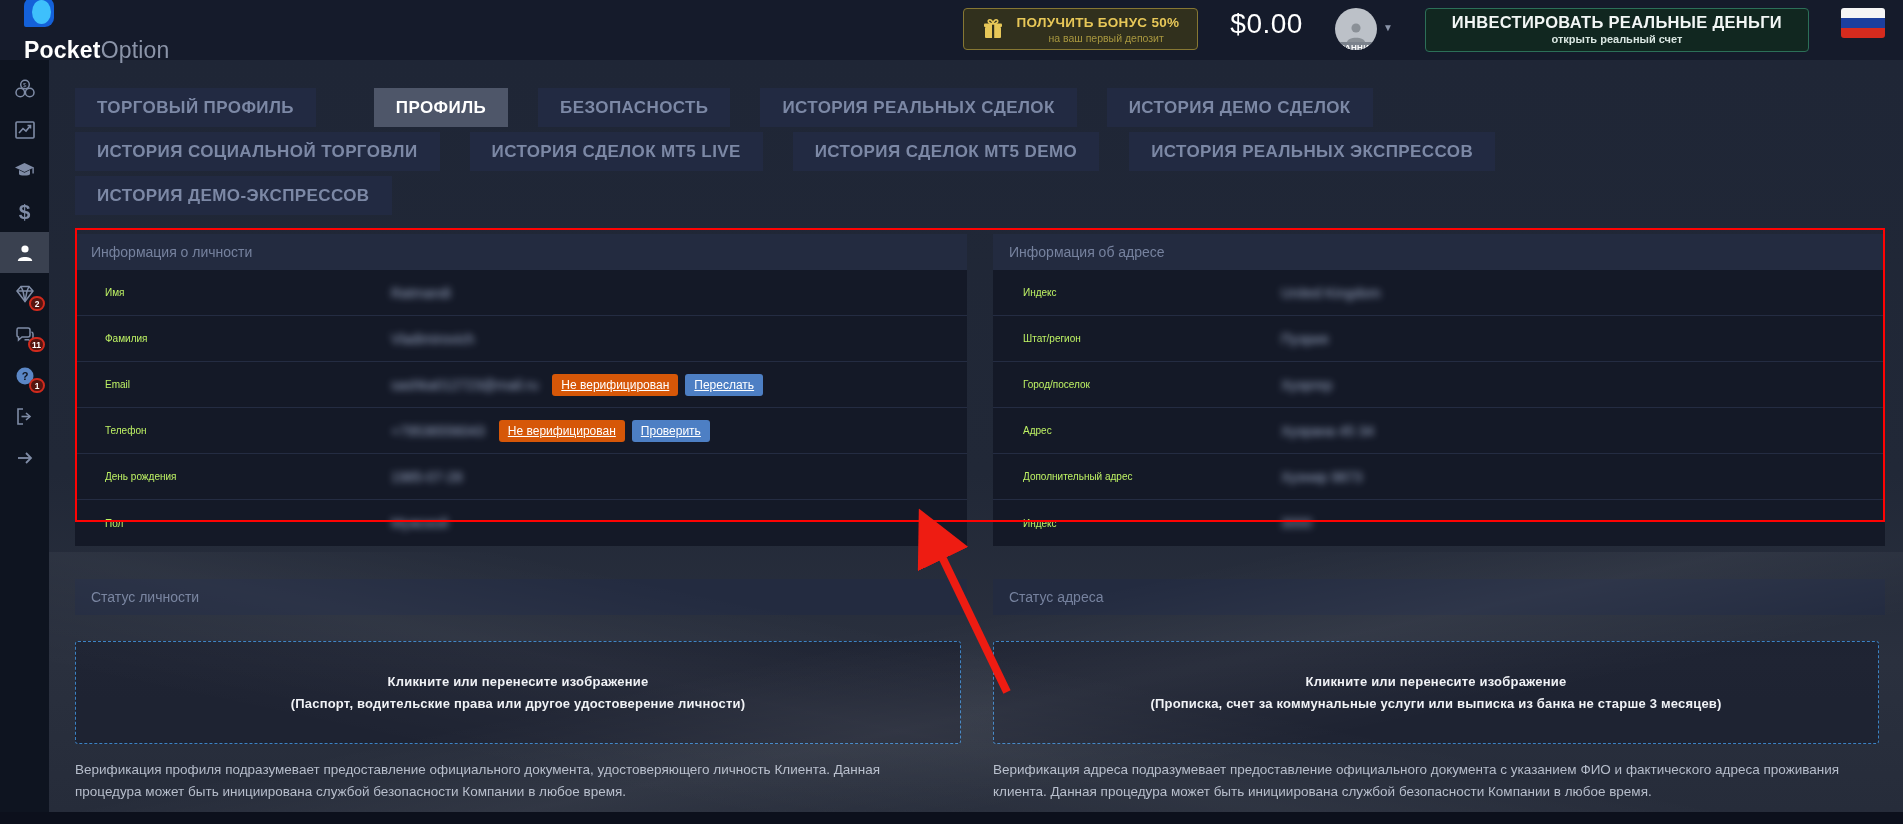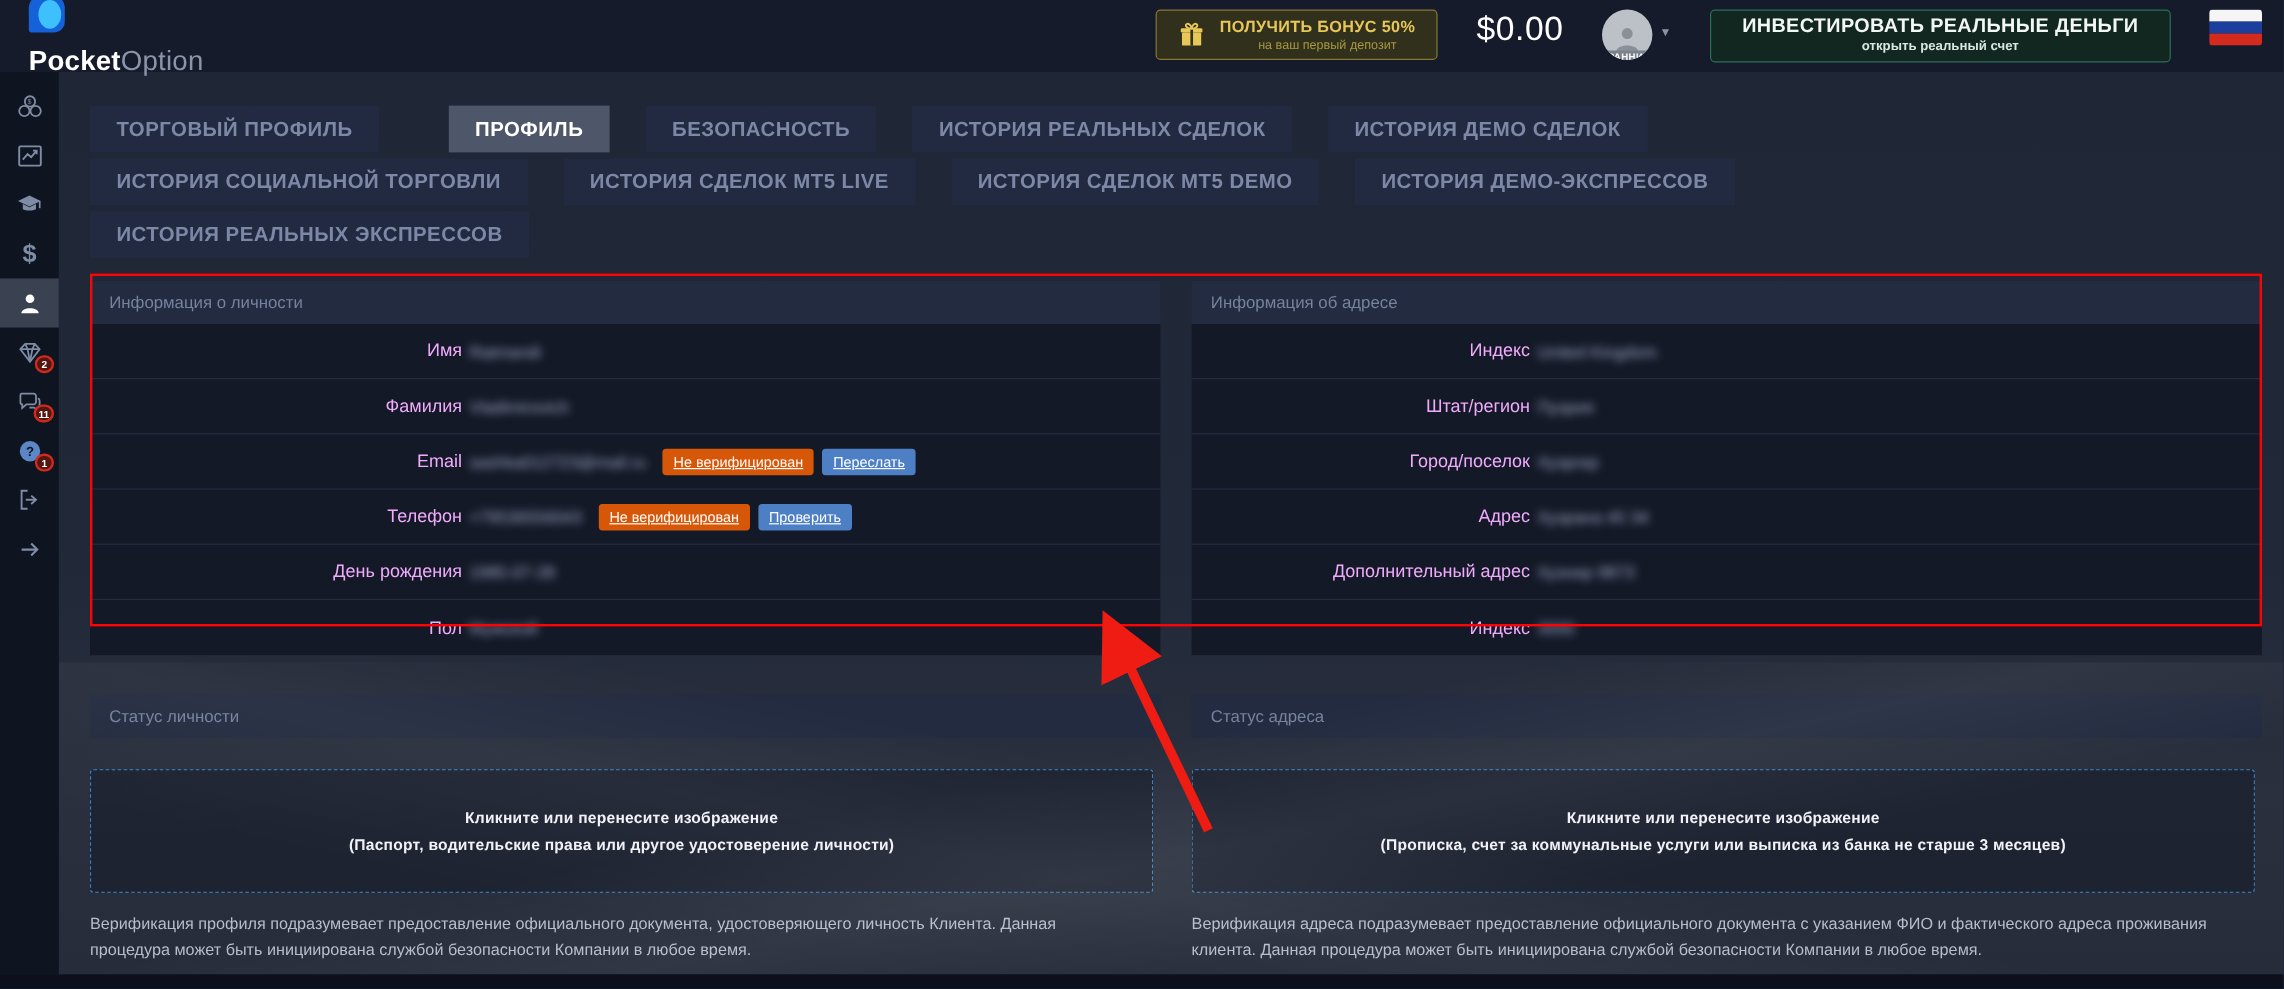--- a/index.html
+++ b/index.html
@@ -100,21 +100,21 @@
   .panels { display:grid; grid-template-columns:1fr 1fr; column-gap:26px; margin-top:19px; }
   .panel-header {
     height:36px; background:#232b40; color:#76829e; font-size:14px;
     display:flex; align-items:center; padding:0 16px;
   }
   .panel-rows { background:#141927; }
   .p-row {
     height:46px; display:flex; align-items:center; padding:0 30px; gap:6px;
   }
   .p-row:not(:last-child) { border-bottom:1px solid #242c42; }
-  .p-label { width:280px; flex-shrink:0; color:#f0abfc; font-size:15px;text-align:right; }
+  .p-label { width:280px; flex-shrink:0; color:#bef264; font-size:10px; }
   .addr .p-label { width:252px; }
   .p-value { color:#a9b7d4; font-size:14px; white-space:nowrap; }
   .blurred { filter:blur(3.5px); opacity:.9; }
   .badge {
     display:inline-flex; align-items:center; height:22px; padding:0 9px;
     border-radius:3px; color:#fff; font-size:12px; white-space:nowrap;text-decoration:underline;
   }
   .badge.orange { background:#d65708; }
   .badge.blue { background:#4d7fc4; cursor:pointer; }
   .row-badges { display:flex; gap:7px; margin-left:8px; }
@@ -263,22 +263,22 @@
 
   <div class="tabs">
     <div class="tab">ТОРГОВЫЙ ПРОФИЛЬ</div>
     <div class="tab active">ПРОФИЛЬ</div>
     <div class="tab">БЕЗОПАСНОСТЬ</div>
     <div class="tab">ИСТОРИЯ РЕАЛЬНЫХ СДЕЛОК</div>
     <div class="tab">ИСТОРИЯ ДЕМО СДЕЛОК</div>
     <div class="tab">ИСТОРИЯ СОЦИАЛЬНОЙ ТОРГОВЛИ</div>
     <div class="tab">ИСТОРИЯ СДЕЛОК MT5 LIVE</div>
     <div class="tab">ИСТОРИЯ СДЕЛОК MT5 DEMO</div>
+    <div class="tab">ИСТОРИЯ РЕАЛЬНЫХ ЭКСПРЕССОВ</div>
     <div class="tab">ИСТОРИЯ ДЕМО-ЭКСПРЕССОВ</div>
-    <div class="tab">ИСТОРИЯ РЕАЛЬНЫХ ЭКСПРЕССОВ</div>
   </div>
 
   <div class="panels">
 
     <div class="panel">
       <div class="panel-header">Информация о личности</div>
       <div class="panel-rows">
         <div class="p-row">
           <div class="p-label">Имя</div>
           <div class="p-value blurred">Ratmandi</div>

